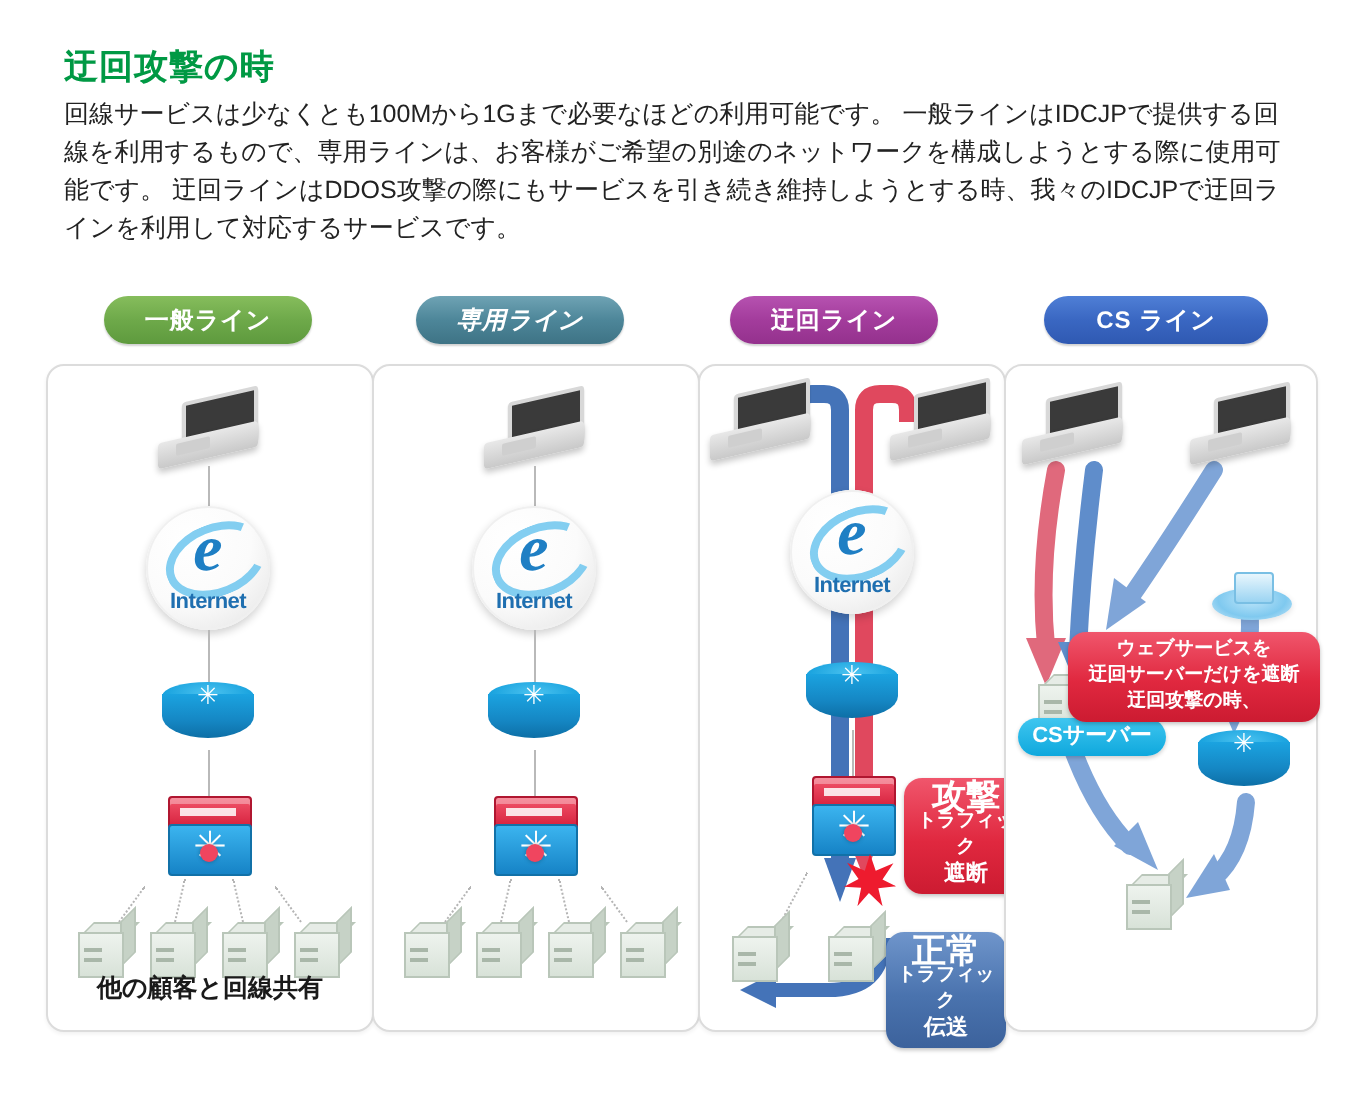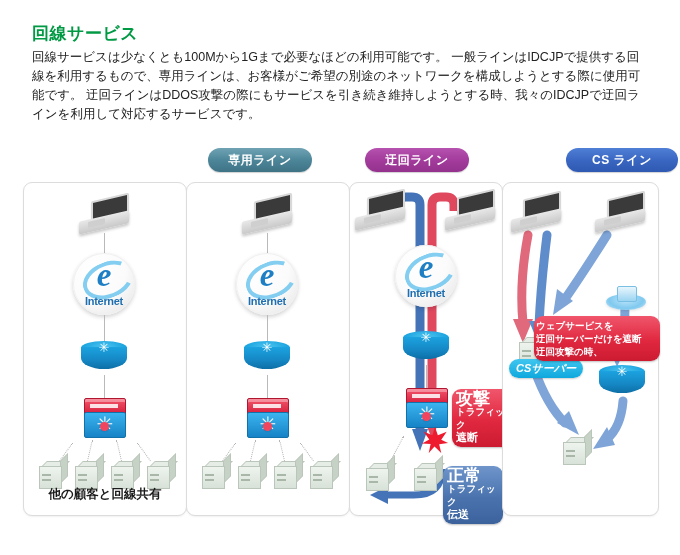--- a/index.html
+++ b/index.html
@@ -23,23 +23,23 @@
   }
   
   .tabs{position:absolute;left:0;top:148px;width:680px;height:28px;}
   .tab{
     position:absolute;top:0;height:24px;line-height:24px;
     border-radius:13px;color:#ffffff;font-size:12px;font-weight:bold;
     text-align:center;letter-spacing:.5px;
     box-shadow:0 1px 1px rgba(0,0,0,.18);
   }
   .tab-0{left:52px;width:104px;background:linear-gradient(180deg,#86bd5c 0%,#6ea94a 50%,#5e9a3e 100%);}
-  .tab-1{left:208px;width:104px;background:linear-gradient(180deg,#6fa3b4 0%,#4d8699 50%,#3e7385 100%);}
+  .tab-1{left:208px;width:104px;background:linear-gradient(180deg,#6fa3b4 0%,#4d8699 50%,#3e7385 100%);font-style:italic;}
   .tab-2{left:365px;width:104px;background:linear-gradient(180deg,#b652b0 0%,#a33c9c 50%,#94318d 100%);}
-  .tab-3{left:522px;width:112px;background:linear-gradient(180deg,#4f7fd6 0%,#3a67c2 50%,#2f59b2 100%);margin-left:44px;}
+  .tab-3{left:522px;width:112px;background:linear-gradient(180deg,#4f7fd6 0%,#3a67c2 50%,#2f59b2 100%);}
   
   .panel{
     position:absolute;top:182px;height:332px;
     background:#ffffff;border:1px solid #dcdcdc;border-radius:9px;
     box-shadow:0 1px 2px rgba(0,0,0,.06);
     overflow:hidden;
   }
   .panel-0{left:23px;width:162px;}
   .panel-1{left:186px;width:162px;}
   .panel-2{left:349px;width:152px;}
@@ -160,22 +160,22 @@
     position:absolute;left:11px;top:3px;width:18px;height:14px;
     background:linear-gradient(180deg,#e8f6fd,#9bd4f2);
     border:1px solid #79bfe4;border-radius:2px;
   }
   
   .vline{position:absolute;background:#b9b9b9;width:1px;}
   .dline{position:absolute;border-left:1px dotted #b5b5b5;}
   
   .callout{
     position:absolute;border-radius:9px;color:#ffffff;
-    font-weight:bold;box-shadow:0 1px 2px rgba(0,0,0,.25);
-    padding:3px 4px;line-height:13px;
+    text-align:center;font-weight:bold;box-shadow:0 1px 2px rgba(0,0,0,.25);
+    padding:3px 4px;line-height:13px;font-family:Liberation Serif, serif;
   }
   .callout .l1{font-size:17px;}
   .callout .l2{font-size:9.5px;}
   .callout .l3{font-size:11px;}
   .co-red{background:linear-gradient(180deg,#f0566c 0%,#e0283f 55%,#cc1b31 100%);}
   .co-blue{background:linear-gradient(180deg,#6f95cb 0%,#4a73ae 55%,#3c629c 100%);}
   
   .pill{
     position:absolute;border-radius:12px;color:#ffffff;font-weight:bold;
     text-align:center;font-size:11px;line-height:19px;height:19px;
@@ -192,24 +192,25 @@
     background:#ee1b2e;
     clip-path:polygon(50% 0%,61% 32%,95% 18%,74% 49%,100% 62%,66% 66%,74% 100%,48% 75%,26% 100%,33% 65%,0% 63%,28% 48%,6% 17%,40% 32%);
     box-shadow:0 0 3px rgba(200,0,0,.5);
   }
   
   .arrowsvg{position:absolute;left:0;top:0;pointer-events:none;}
 </style>
 </head>
 <body>
 
-<div id="page-title">回線サービス</div>
+<div id="page-title">迂回攻撃の時</div>
 <div id="intro">回線サービスは少なくとも100Mから1Gまで必要なほどの利用可能です。 一般ラインはIDCJPで提供する回線を利用するもので、専用ラインは、お客様がご希望の別途のネットワークを構成しようとする際に使用可能です。 迂回ラインはDDOS攻撃の際にもサービスを引き続き維持しようとする時、我々のIDCJPで迂回ラインを利用して対応するサービスです。</div>
 
 <div class="tabs">
+  <div class="tab tab-0">一般ライン</div>
   <div class="tab tab-1">専用ライン</div>
   <div class="tab tab-2">迂回ライン</div>
   <div class="tab tab-3">CS ライン</div>
 </div>
 
 <div class="panel panel-0">
   <div class="node laptop" style="left:55px;top:14px;">
     <div class="lt-screen"></div>
       <div class="lt-base"></div>
       <div class="lt-pad"></div>
@@ -438,21 +439,21 @@
   </div>
 
   <div class="node srv" style="left:14px;top:152px;width:36px;height:36px;">
     <div class="srv-t"></div>
       <div class="srv-s"></div>
       <div class="srv-f"></div>
       <div class="srv-l1"></div>
       <div class="srv-l2"></div>
   </div>
 
-  <div class="pill pill-cyan" style="left:6px;top:176px;width:74px;font-style:italic;">CSサーバー</div>
+  <div class="pill pill-cyan" style="left:6px;top:176px;width:74px;">CSサーバー</div>
 
   <div class="node router" style="left:96px;top:182px;">
     <div class="rt-top"></div>
       <div class="rt-body"></div>
     <div class="rt-arrows">✳</div>
   </div>
 
   <div class="node srv" style="left:58px;top:252px;width:36px;height:36px;">
     <div class="srv-t"></div>
       <div class="srv-s"></div>

